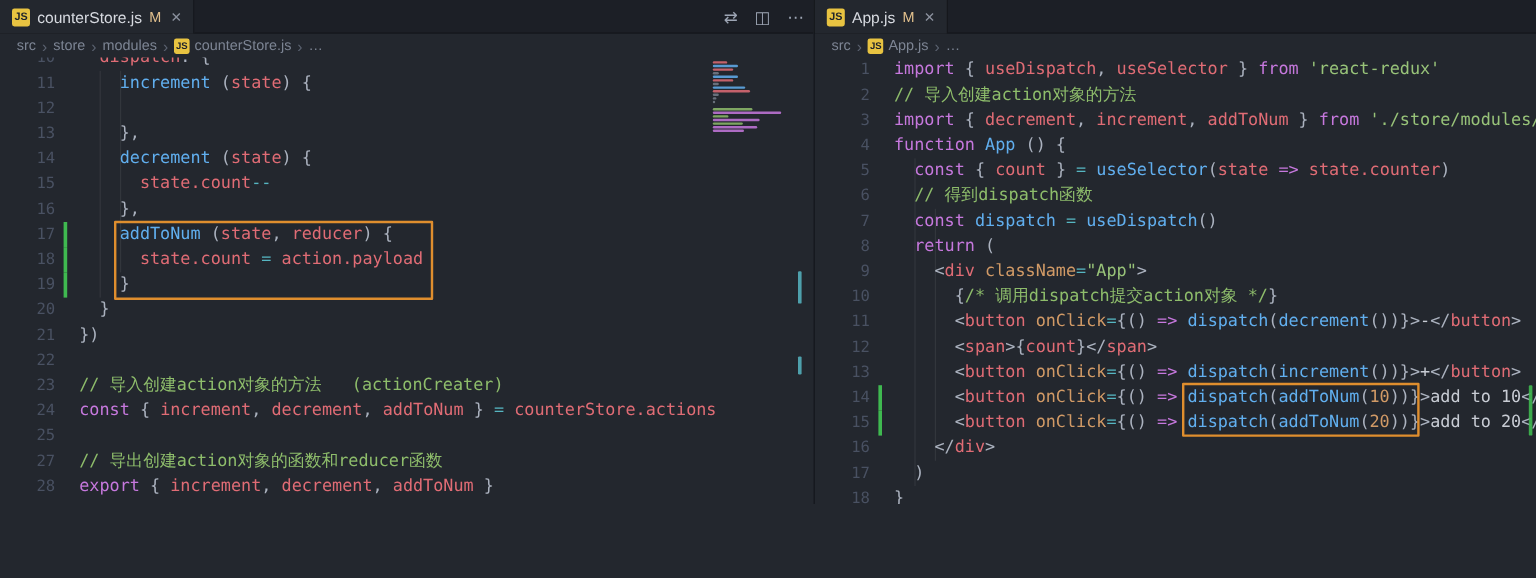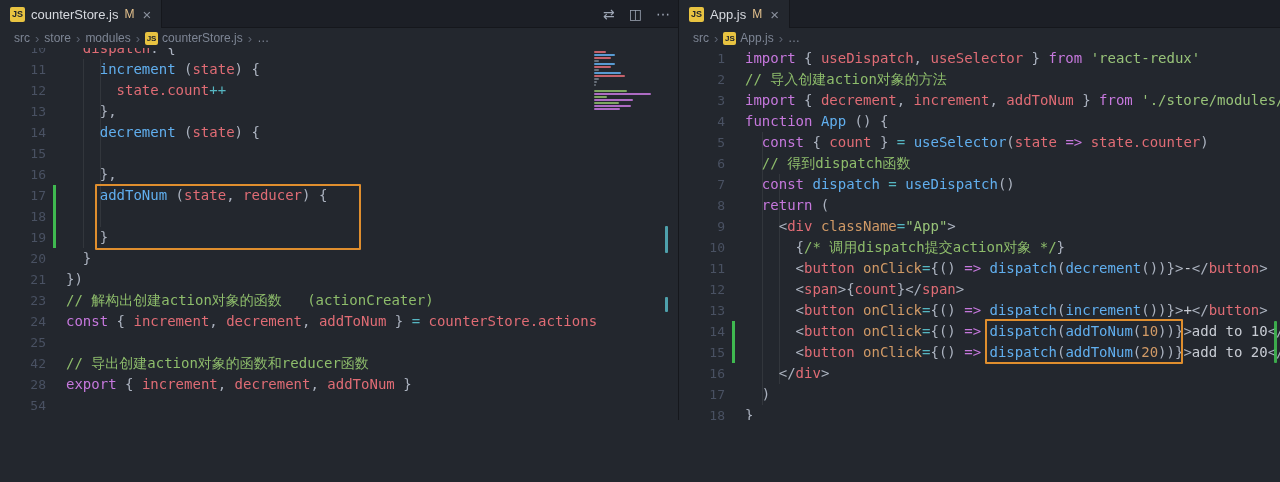--- a/index.html
+++ b/index.html
@@ -110,34 +110,35 @@
         <span class="crumb">
           <span>…</span>
         </span>
       </div>
     <div class="code-area">
       <div class="guide" style="left:83px;top:11px;height:189px"></div>
       <div class="guide" style="left:100px;top:11px;height:168px"></div>
       <div class="code-lines" id="code-left">
           <div class="row"><span class="ln">10</span><span class="code"><span class="t-vr">  dispatch</span><span class="t-pn">: {</span></span></div>
           <div class="row"><span class="ln">11</span><span class="code"><span class="t-pn">    </span><span class="t-fn">increment</span><span class="t-pn"> (</span><span class="t-vr">state</span><span class="t-pn">) {</span></span></div>
-          <div class="row"><span class="ln">12</span><span class="code"><span class="t-pn">      </span><span class="t-vr">state.count</span><span class="t-op">++</span></span></div>
+          <div class="row"><span class="ln">12</span></div>
           <div class="row"><span class="ln">13</span><span class="code"><span class="t-pn">    },</span></span></div>
           <div class="row"><span class="ln">14</span><span class="code"><span class="t-pn">    </span><span class="t-fn">decrement</span><span class="t-pn"> (</span><span class="t-vr">state</span><span class="t-pn">) {</span></span></div>
-          <div class="row"><span class="ln">15</span></div>
+          <div class="row"><span class="ln">15</span><span class="code"><span class="t-pn">      </span><span class="t-vr">state.count</span><span class="t-op">--</span></span></div>
           <div class="row"><span class="ln">16</span><span class="code"><span class="t-pn">    },</span></span></div>
           <div class="row modified"><span class="ln">17</span><span class="code"><span class="t-pn">    </span><span class="t-fn">addToNum</span><span class="t-pn"> (</span><span class="t-vr">state</span><span class="t-pn">, </span><span class="t-vr">reducer</span><span class="t-pn">) {</span></span></div>
-          <div class="row modified"><span class="ln">18</span></div>
+          <div class="row modified"><span class="ln">18</span><span class="code"><span class="t-pn">      </span><span class="t-vr">state.count</span><span class="t-pn"> </span><span class="t-op">=</span><span class="t-pn"> </span><span class="t-vr">action.payload</span></span></div>
           <div class="row modified"><span class="ln">19</span><span class="code"><span class="t-pn">    }</span></span></div>
           <div class="row"><span class="ln">20</span><span class="code"><span class="t-pn">  }</span></span></div>
           <div class="row"><span class="ln">21</span><span class="code"><span class="t-pn">})</span></span></div>
-          <div class="row"><span class="ln">23</span><span class="code"><span class="t-cm">// 解构出创建action对象的函数   (actionCreater)</span></span></div>
+          <div class="row"><span class="ln">22</span><span class="code"></span></div>
+          <div class="row"><span class="ln">23</span><span class="code"><span class="t-cm">// 导入创建action对象的方法   (actionCreater)</span></span></div>
           <div class="row"><span class="ln">24</span><span class="code"><span class="t-kw">const</span><span class="t-pn"> { </span><span class="t-vr">increment</span><span class="t-pn">, </span><span class="t-vr">decrement</span><span class="t-pn">, </span><span class="t-vr">addToNum</span><span class="t-pn"> } </span><span class="t-op">=</span><span class="t-pn"> </span><span class="t-vr">counterStore.actions</span></span></div>
           <div class="row"><span class="ln">25</span></div>
-          <div class="row"><span class="ln">42</span><span class="code"><span class="t-cm">// 导出创建action对象的函数和reducer函数</span></span></div>
+          <div class="row"><span class="ln">27</span><span class="code"><span class="t-cm">// 导出创建action对象的函数和reducer函数</span></span></div>
           <div class="row"><span class="ln">28</span><span class="code"><span class="t-kw">export</span><span class="t-pn"> { </span><span class="t-vr">increment</span><span class="t-pn">, </span><span class="t-vr">decrement</span><span class="t-pn">, </span><span class="t-vr">addToNum</span><span class="t-pn"> }</span></span></div>
           <div class="row"><span class="ln">54</span></div>
           <div class="row"><span class="ln">50</span><span class="code"></span></div>
         </div>
       <div class="minimap" id="minimap-left">
           <div class="mbar" style="width: 11.7px; background: rgb(224, 108, 117);"></div>
           <div class="mbar" style="width: 20.7px; background: rgb(97, 175, 239);"></div>
           <div class="mbar" style="width: 17.1px; background: rgb(224, 108, 117);"></div>
           <div class="mbar" style="width: 5.4px; background: rgb(118, 126, 138);"></div>
           <div class="mbar" style="width: 20.7px; background: rgb(97, 175, 239);"></div>

